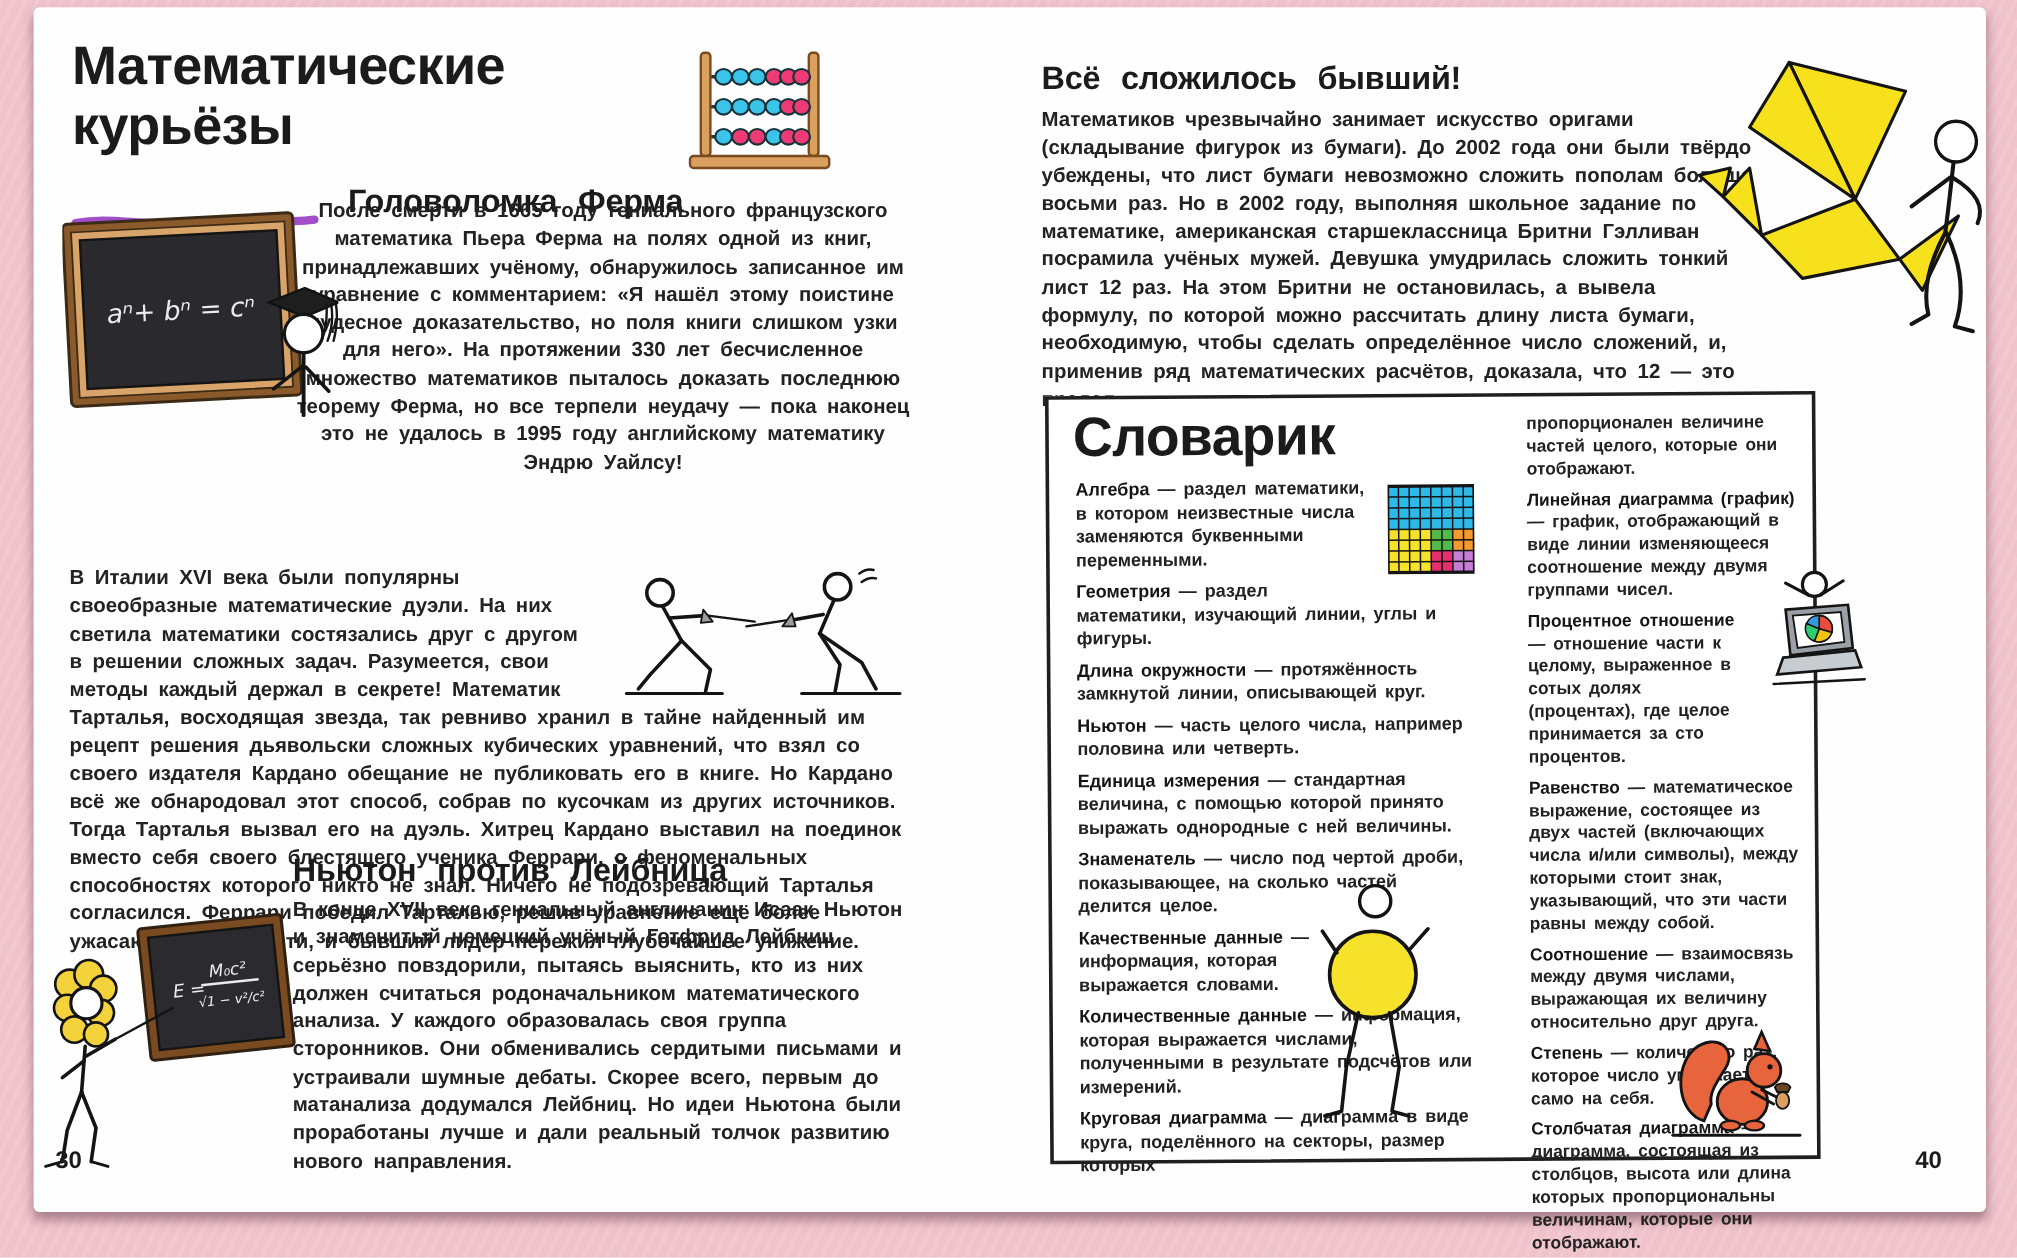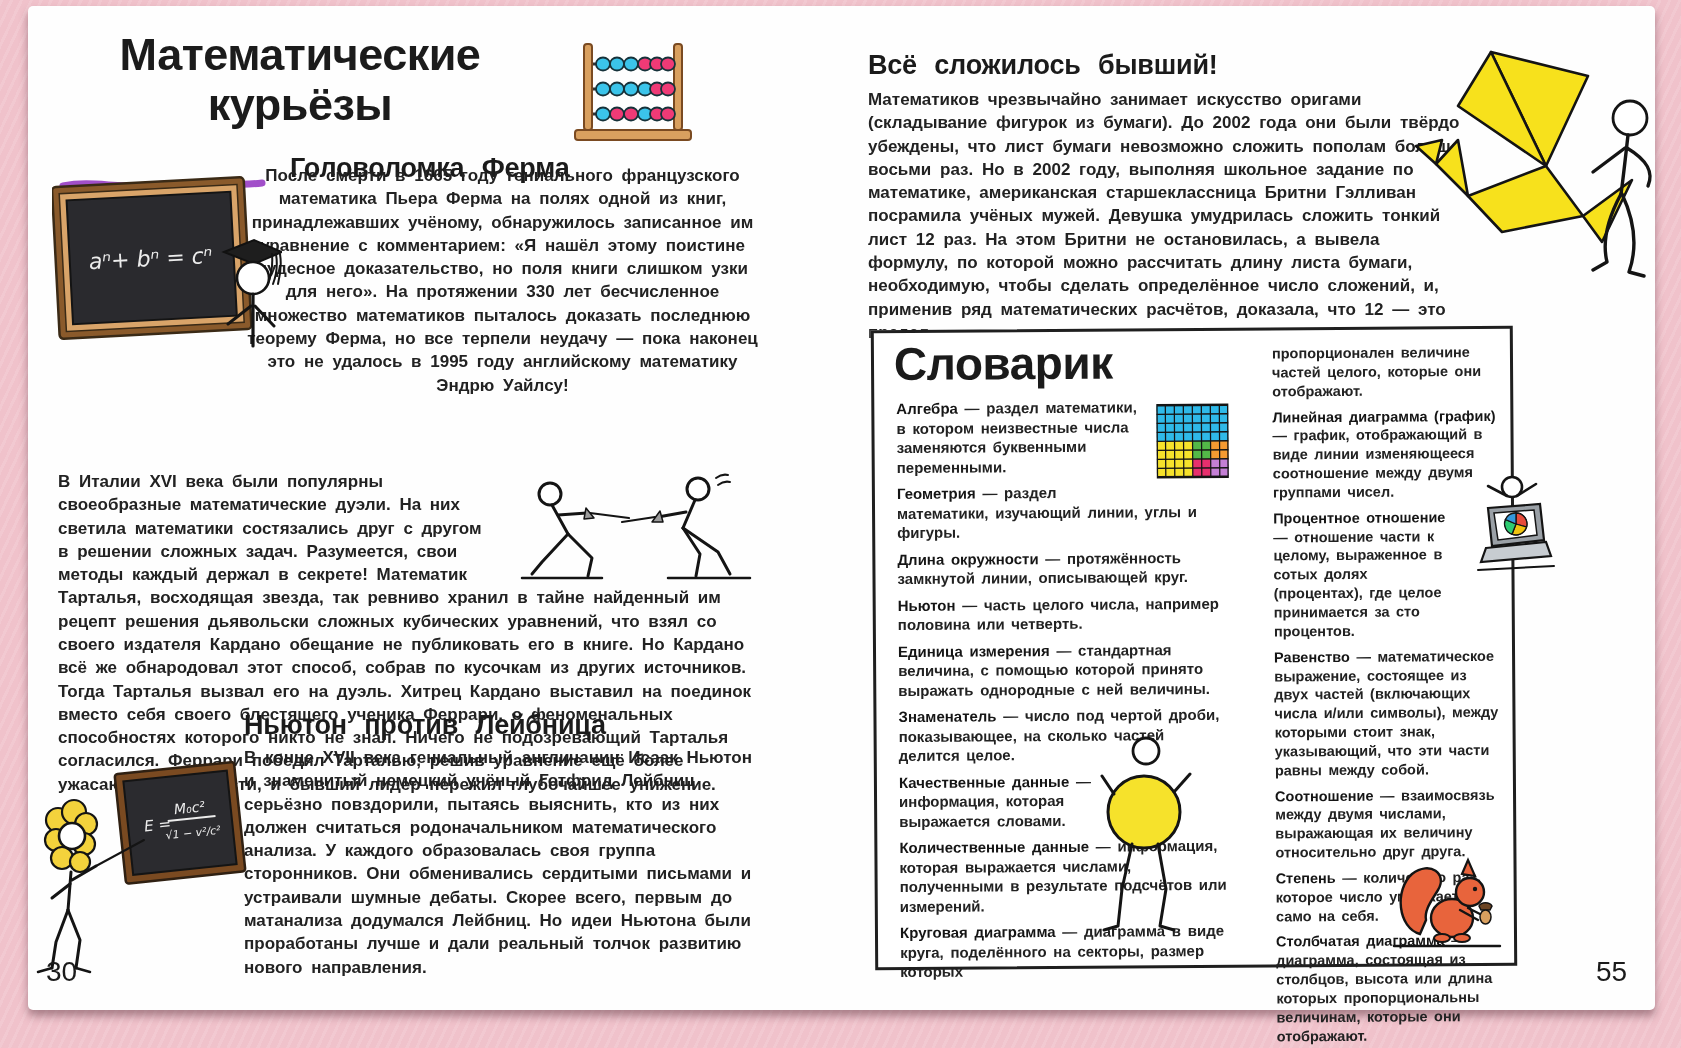--- a/index.html
+++ b/index.html
@@ -12,24 +12,24 @@
   }
   .book {
     position:absolute; left:28px; top:6px; width:1627px; height:1004px;
     background:#fefefe; border-radius:5px;
     box-shadow:0 6px 9px rgba(110,70,80,.55);
   }
   .abs { position:absolute; }
   h1.main-title { font-size:45px; line-height:1.12; font-weight:800; letter-spacing:-.5px; }
   h2.sec { font-size:27px; font-weight:800; word-spacing:10px; letter-spacing:-.2px; }
   p.body { font-size:17px; line-height:1.37; font-weight:700; word-spacing:4px; color:#222; }
-  .pagenum { font-size:28px; font-weight:400; }
+  .pagenum { font-size:20px; font-weight:700; }
 
   
-  .title       { left:32px;  top:24px;  width:480px;text-align:center; }
+  .title       { left:32px;  top:24px;  width:480px; }
   .underline   { left:30px;  top:170px; }
   .abacus      { left:545px; top:32px; }
   .h-fermat    { left:262px; top:122px;margin-top:25px; }
   .p-fermat    { left:212px; top:158px; width:525px; text-align:center; }
   .chalk1      { left:24px;  top:168px; }
   .h-duel      { left:30px;  top:428px; }
   .p-duel      { left:30px;  top:464px; width:712px; font-size:16px; line-height:1.31; }
   .fencers-f   { float:right; width:278px; height:112px; margin:0 0 4px 10px; }
   .scene2      { left:0px;   top:722px; }
   .h-newton    { left:216px; top:704px; }
@@ -284,14 +284,14 @@
     <circle cx="80" cy="36" r="14" fill="#e8643c" stroke="#141414" stroke-width="2.4"></circle>
     <circle cx="85" cy="33" r="2.2" fill="#141414"></circle>
     <path d="M89,50 A7,5 0 0 1 102,50 L100,54 L91,54 Z" fill="#6b4423" stroke="#141414" stroke-width="1.5"></path>
     <ellipse cx="95.5" cy="61" rx="5.5" ry="7" fill="#d9a05f" stroke="#141414" stroke-width="1.5"></ellipse>
     <path class="ink" d="M78,52 L90,58 M70,54 L88,64" stroke-width="2.4"></path>
     <ellipse cx="52" cy="82" rx="8" ry="4" fill="#e8643c" stroke="#141414" stroke-width="2"></ellipse>
     <ellipse cx="72" cy="82" rx="8" ry="4" fill="#e8643c" stroke="#141414" stroke-width="2"></ellipse>
     <path class="ink" d="M4,90 L110,90" stroke-width="2.4"></path>
   </svg>
 
-  <div class="abs pagenum pn-31">55</div>
+  <div class="abs pagenum pn-31">40</div>
 </div>
 
 </body></html>

